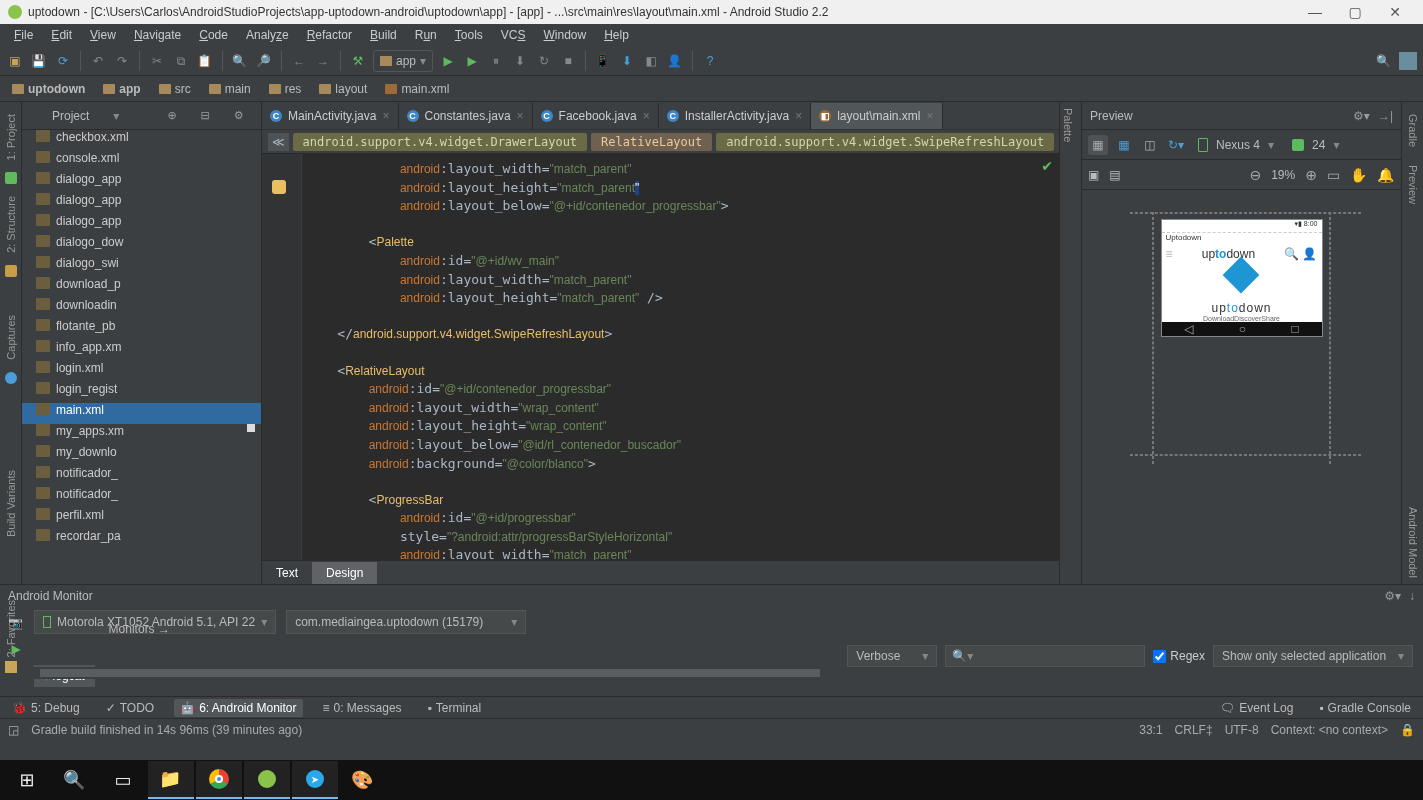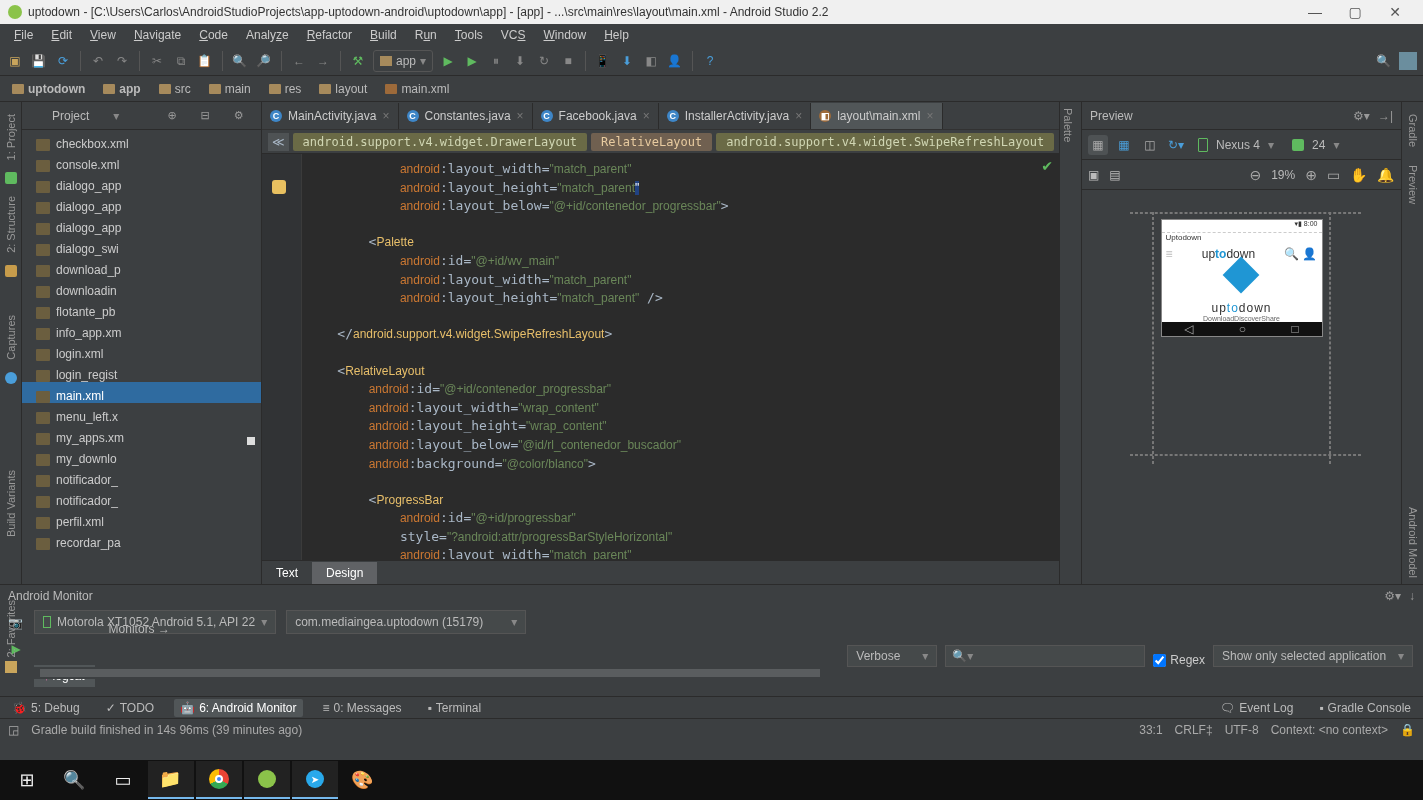--- a/index.html
+++ b/index.html
@@ -22,21 +22,21 @@
 .main { display:flex; height:482px; }
 .leftgutter { width:22px; background:#3c3f41; border-right:1px solid #2b2b2b; display:flex; flex-direction:column; align-items:center; gap:6px; padding-top:6px; }
 .leftgutter .vtab { writing-mode:vertical-rl; transform:rotate(180deg); padding:6px 2px; color:#999; font-size:11px; }
 .leftgutter .sq { width:12px; height:12px; border-radius:2px; }
 .project-pane { width:240px; background:#3c3f41; border-right:1px solid #2b2b2b; display:flex; flex-direction:column; }
 .project-head { height:28px; display:flex; align-items:center; padding:0 6px; gap:24px; border-bottom:1px solid #2b2b2b; }
 .project-head .folder2 { width:14px; height:11px; background:#a68a5c; }
 .project-head .spacer { flex:1; }
 .project-head .mini { width:14px; height:14px; color:#999; display:flex; align-items:center; justify-content:center; font-size:11px; }
 .filelist { flex:1; overflow:hidden; }
-.filelist .row { height:21px; display:flex; align-items:flex-end; gap:6px; padding-left:14px; color:#ccc; }
+.filelist .row { height:21px; display:flex; align-items:flex-start; gap:6px; padding-left:14px; color:#ccc; }
 .filelist .row .fi { width:14px; height:12px; background:#6b5e3f; border-radius:1px; }
 .filelist .row.sel { background:#2f6ba0; color:#fff; }
 .filelist .row .mark { width:8px; height:8px; background:#ddd; margin-left:auto; margin-right:6px; }
 .editor-area { flex:1; display:flex; flex-direction:column; background:#2b2b2b; min-width:0;}
 .tabs { height:28px; display:flex; align-items:flex-end; border-bottom:1px solid #323232; background:#3c3f41; }
 .tab { height:26px; display:flex; align-items:center; gap:6px; padding:0 8px; background:#3c3f41; color:#ccc; border-right:1px solid #2b2b2b; }
 .tab .ci { width:12px; height:12px; border-radius:50%; display:flex; align-items:center; justify-content:center; font-size:9px; font-weight:bold; }
 .tab .ci.java { background:#3e86c7; color:#fff; }
 .tab .ci.xml { background:#9d6a3a; color:#fff; }
 .tab .cx { color:#777; }
@@ -85,21 +85,21 @@
 .monitor { height:112px; background:#3c3f41; border-top:1px solid #2b2b2b; display:flex; flex-direction:column;}
 .monitor .mhead { height:22px; display:flex; align-items:center; padding:0 8px;}
 .monitor .mhead .spacer{flex:1;}
 .monitor .mrow { height:30px; display:flex; align-items:center; gap:10px; padding:0 34px;}
 .monitor .mrow .sel { height:24px; border:1px solid #555; background:#45494a; display:flex; align-items:center; padding:0 8px; gap:6px; min-width:240px;}
 .monitor .mrow .sel .ar { margin-left:auto; color:#888;}
 .monitor .mrow2 { height:30px; display:flex; align-items:center; gap:10px; padding-left:34px; padding-right:10px;}
 .monitor .lefttabs { display:flex; gap:4px; }
 .monitor .lt { padding:4px 10px; }
 .monitor .lt.active { background:#515658; color:#fff;margin-top:47px;}
-.monitor .filter { flex:1; display:flex; align-items:flex-end; gap:8px; justify-content:flex-end;margin-top:8px;}
+.monitor .filter { flex:1; display:flex; align-items:center; gap:8px; justify-content:flex-end;margin-top:8px;}
 .monitor .drop { height:22px; border:1px solid #555; background:#45494a; padding:0 8px; display:flex; align-items:center; min-width:90px; gap:6px;}
 .monitor .srch { height:22px; border:1px solid #555; background:#45494a; min-width:200px; display:flex; align-items:center; padding:0 6px; color:#888;}
 .monitor .cb { display:flex; align-items:center; gap:4px; color:#ccc;}
 .monitor .scroll { height:12px; background:#3c3f41; }
 .monitor .scroll .thumb { height:8px; width:780px; background:#5a5d5f; border-radius:0; margin-left:40px; margin-top:2px;}
 .monitor .leftside { position:absolute; left:0; width:30px; display:flex; flex-direction:column; gap:6px; padding-top:28px;}
 .monitor .leftside .ic { width:20px; height:20px; margin-left:6px; display:flex; align-items:center; justify-content:center; color:#888;}
 
 .toolwindows { height:22px; background:#3c3f41; border-top:1px solid #2b2b2b; display:flex; align-items:center; padding:0 6px; gap:14px; color:#bbb;}
 .toolwindows .tw { display:flex; align-items:center; gap:4px; padding:2px 6px;}
@@ -252,20 +252,24 @@
         <div class="row">
           <span class="fi"></span>
           <span>dialogo_app</span>
         </div>
         <div class="row">
           <span class="fi"></span>
           <span>dialogo_app</span>
         </div>
         <div class="row">
           <span class="fi"></span>
+          <span>dialogo_dow</span>
+        </div>
+        <div class="row">
+          <span class="fi"></span>
           <span>dialogo_swi</span>
         </div>
         <div class="row">
           <span class="fi"></span>
           <span>download_p</span>
         </div>
         <div class="row">
           <span class="fi"></span>
           <span>downloadin</span>
         </div>
@@ -281,24 +285,20 @@
           <span class="fi"></span>
           <span>login.xml</span>
         </div>
         <div class="row">
           <span class="fi"></span>
           <span>login_regist</span>
         </div>
         <div class="row sel">
           <span class="fi"></span>
           <span>main.xml</span>
-        </div>
-        <div class="row">
-          <span class="fi"></span>
-          <span>menu_left.x</span>
         </div>
         <div class="row">
           <span class="fi"></span>
           <span>my_apps.xm</span>
           <span class="mark"></span>
         </div>
         <div class="row">
           <span class="fi"></span>
           <span>my_downlo</span>
         </div>

